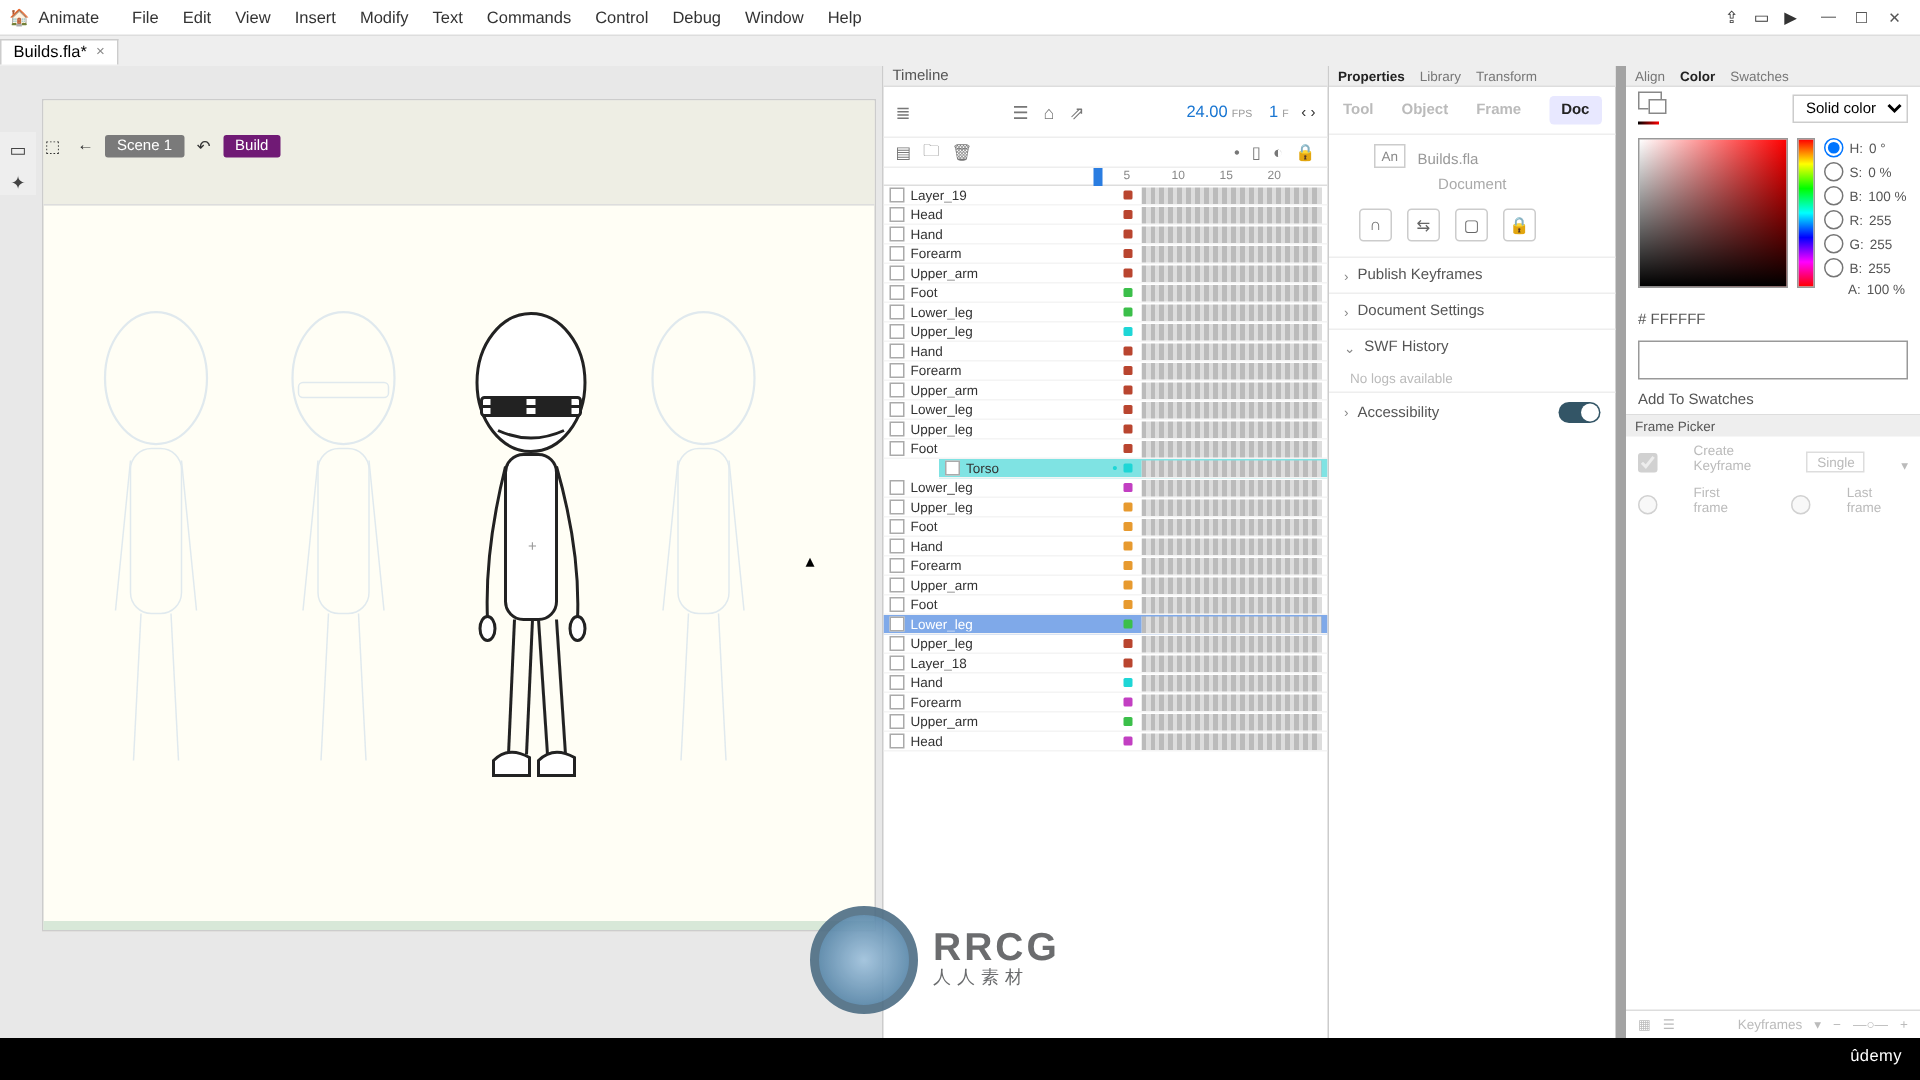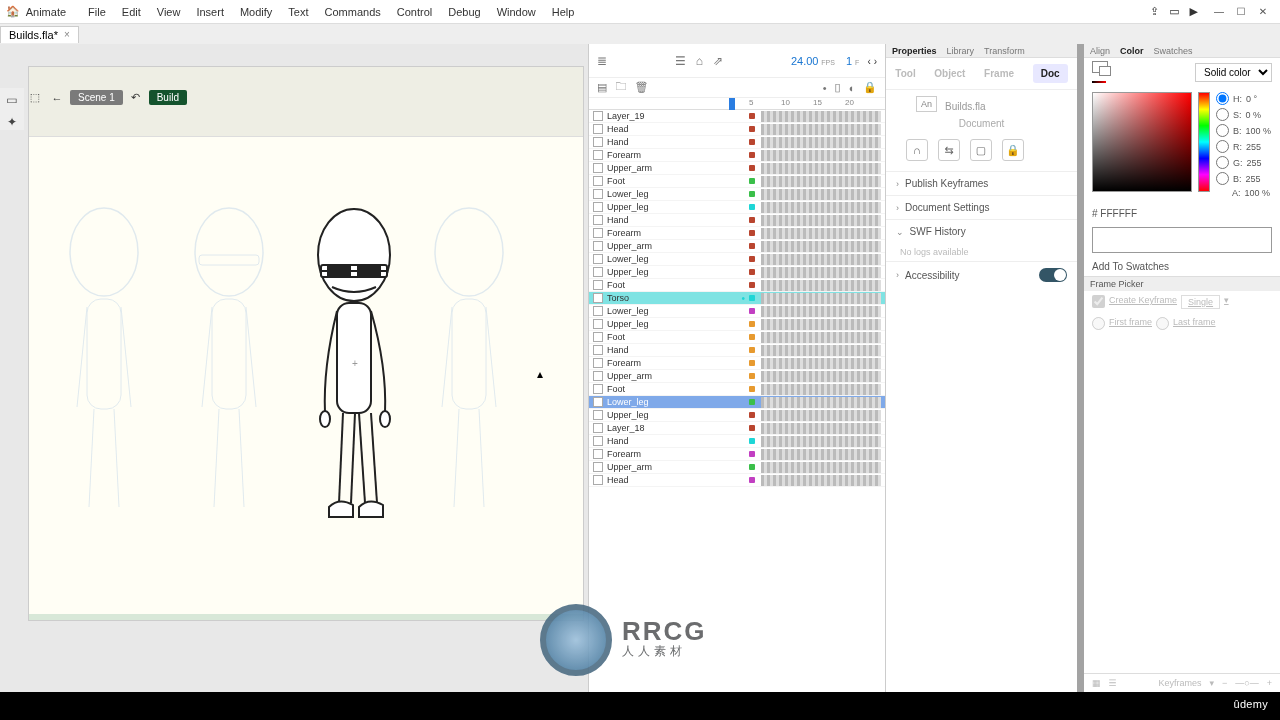--- a/index.html
+++ b/index.html
@@ -15,21 +15,21 @@
   .winctl span { width: 22px; height: 16px; display:flex; align-items:center; justify-content:center; font-size:10px; color:#555; }
 
   
   .doctabs { height: 20px; background: #eee; display:flex; align-items:center; font-size: 11px; }
   .doctab { background: #fff; padding: 2px 8px; border: 1px solid #ccc; border-bottom: none; display:flex; align-items:center; gap:6px; }
   .doctab .close { font-size: 10px; color:#888; }
 
   
   .stage-tool-row { position:absolute; top:44px; left:26px; height:18px; display:flex; align-items:center; gap:4px; z-index:2; }
   .stage-tool-row .scene-chip { background:#7a7a7a; color:#fff; font-size:10px; padding:2px 8px; border-radius:2px; display:flex; align-items:center; gap:6px;}
-  .stage-tool-row .scene-chip.light { background:#14532d; }
+  .stage-tool-row .scene-chip.light { background:#701a75; }
   .stage-tool-row .nav { width:18px; height:18px; display:flex; align-items:center; justify-content:center; font-size:11px; color:#333; }
 
   
   .toolstrip { position:absolute; top:44px; left:0; width:24px; background:#eee; display:flex; flex-direction:column; align-items:center; gap:6px; padding-top:4px; }
   .toolstrip .t { width:16px; height:16px; display:flex; align-items:center; justify-content:center; font-size:12px; color:#444; }
 
   
   .main { position:absolute; top:44px; left:0; right:0; bottom:28px; display:flex; }
   .stage-area { width: 588px; position:relative; background:#e8e8e8; }
   .stage-canvas { position:absolute; top:22px; left:28px; right:4px; height:555px; background:#fffef5; border:1px solid #ccc; }
@@ -49,21 +49,21 @@
   .timeline .ctrlrow { height:34px; display:flex; align-items:center; justify-content:space-between; padding:0 8px; border-bottom:1px solid #eee;}
   .timeline .ctrlrow .icons { display:flex; gap:10px; color:#777; font-size:12px;}
   .timeline .ctrlrow .fps { font-size:11px; color:#1976d2; }
   .timeline .ctrlrow .frame { font-size:11px; color:#1976d2; }
   .timeline .layertools { height:20px; display:flex; align-items:center; gap:8px; padding:0 8px; border-bottom:1px solid #eee; color:#777; font-size:11px;}
   .timeline .ruler { position:relative; height:12px; border-bottom:1px solid #ddd; font-size:8px; color:#888;}
   .timeline .ruler span { position:absolute; top:0; }
   .timeline .layers { flex:1; overflow:auto; }
   .layer-row { display:flex; align-items:center; height:13px; padding:0 4px; border-bottom:1px solid #f4f4f4;}
   .layer-row.sel-blue { background:#7fa9e9; color:#fff; }
-  .layer-row.sel-cyan { background:#7fe3e3; }
+  .layer-row.sel-cyan { background:#7fe3e3;margin-left:37px; }
   .layer-row .vis { width:10px; height:10px; border:1px solid #aaa; margin-right:4px; background:#fff;}
   .layer-row .name { flex:1; font-size:9px; white-space:nowrap; overflow:hidden; }
   .layer-row .dot { width:6px; height:6px; border-radius:1px; margin-left:auto; }
   .layer-row .frames { width:120px; height:11px; margin-left:6px; background:repeating-linear-gradient(90deg,#bbb 0 3px,#ddd 3px 6px); }
 
   
   .props { width: 198px; background:#fff; border-right:7px solid #a3a3a3; display:flex; flex-direction:column; font-size:10px; color:#555;}
   .props .tabrow { height:14px; background:#eee; display:flex; align-items:center; gap:10px; padding:0 6px; font-size:9px; color:#777; border-bottom:1px solid #ddd;}
   .props .tabrow .active { color:#222; font-weight:600;}
   .props .modebtns { height:32px; display:flex; align-items:center; justify-content:space-around; border-bottom:1px solid #eee; font-size:10px;font-weight:bold;}
@@ -89,21 +89,21 @@
   .colorpanel .grad { width:100px; height:100px; background:linear-gradient(to bottom, rgba(0,0,0,0), #000), linear-gradient(to right, #fff, #f00); position:relative; border:1px solid #999;}
   .colorpanel .hue { width:12px; height:100px; background:linear-gradient(to bottom, #f00,#ff0,#0f0,#0ff,#00f,#f0f,#f00); border:1px solid #999;}
   .colorpanel .vals { display:flex; flex-direction:column; gap:3px; font-size:9px;}
   .colorpanel .vals div { display:flex; align-items:center; gap:4px;}
   .colorpanel .vals input[type=radio]{ margin:0; }
   .colorpanel .hex { padding:4px 8px; font-size:10px;}
   .colorpanel .swatchbig { margin:4px 8px; height:26px; border:1px solid #999; background:#fff;}
   .colorpanel .addsw { padding:4px 8px; font-size:10px; color:#555;}
   .colorpanel .framepicker { border-top:1px solid #ddd; }
   .colorpanel .framepicker .hdr2 { background:#eee; padding:2px 6px; font-size:9px; color:#555;}
-  .colorpanel .framepicker .row { padding:4px 8px; display:flex; align-items:flex-start; gap:4px; color:#bbb; font-size:9px;text-decoration:underline;}
+  .colorpanel .framepicker .row { padding:4px 8px; display:flex; align-items:flex-end; gap:24px; color:#bbb; font-size:9px;}
   .colorpanel .framepicker .note { text-align:center; color:#bbb; font-size:8px; padding:6px;}
 
   
   .bottombar { position:absolute; left:0; right:0; bottom:0; height:28px; background:#000; }
   .bottombar .udemy { position:absolute; right:12px; top:6px; color:#fff; font-size:11px; letter-spacing:0.3px;}
 
   
   .watermark { position:absolute; left:540px; top:604px; display:flex; align-items:center; gap:10px; opacity:0.9; z-index:5;}
   .watermark .circ { width:72px; height:72px; border:6px solid #4d6d84; border-radius:50%; position:relative; background:radial-gradient(circle,#9fc2dd,#3a6e94);}
   .watermark .txt1 { font-size:26px; font-weight:800; color:#5b5d5f; letter-spacing:2px; line-height:0.9;}
@@ -228,20 +228,23 @@
           <path d="M30 300 Q40 290 54 298 L54 310 L30 310 Z" fill="#fff" stroke="#222" stroke-width="2"></path>
           <path d="M60 300 Q70 290 84 298 L84 310 L60 310 Z" fill="#fff" stroke="#222" stroke-width="2"></path>
         </svg>
       </div>
 
       <span class="cursor-arrow" style="left:508px; top:300px;">▴</span>
     </div>
   </div>
 
   <div class="timeline">
+    <div class="hdr">
+        <span>Timeline</span>
+      </div>
     <div class="ctrlrow">
       <span class="icons">
         <span>≣</span>
       </span>
       <span class="icons">
         <span>☰</span>
         <span>⌂</span>
         <span>⇗</span>
       </span>
       <span>

